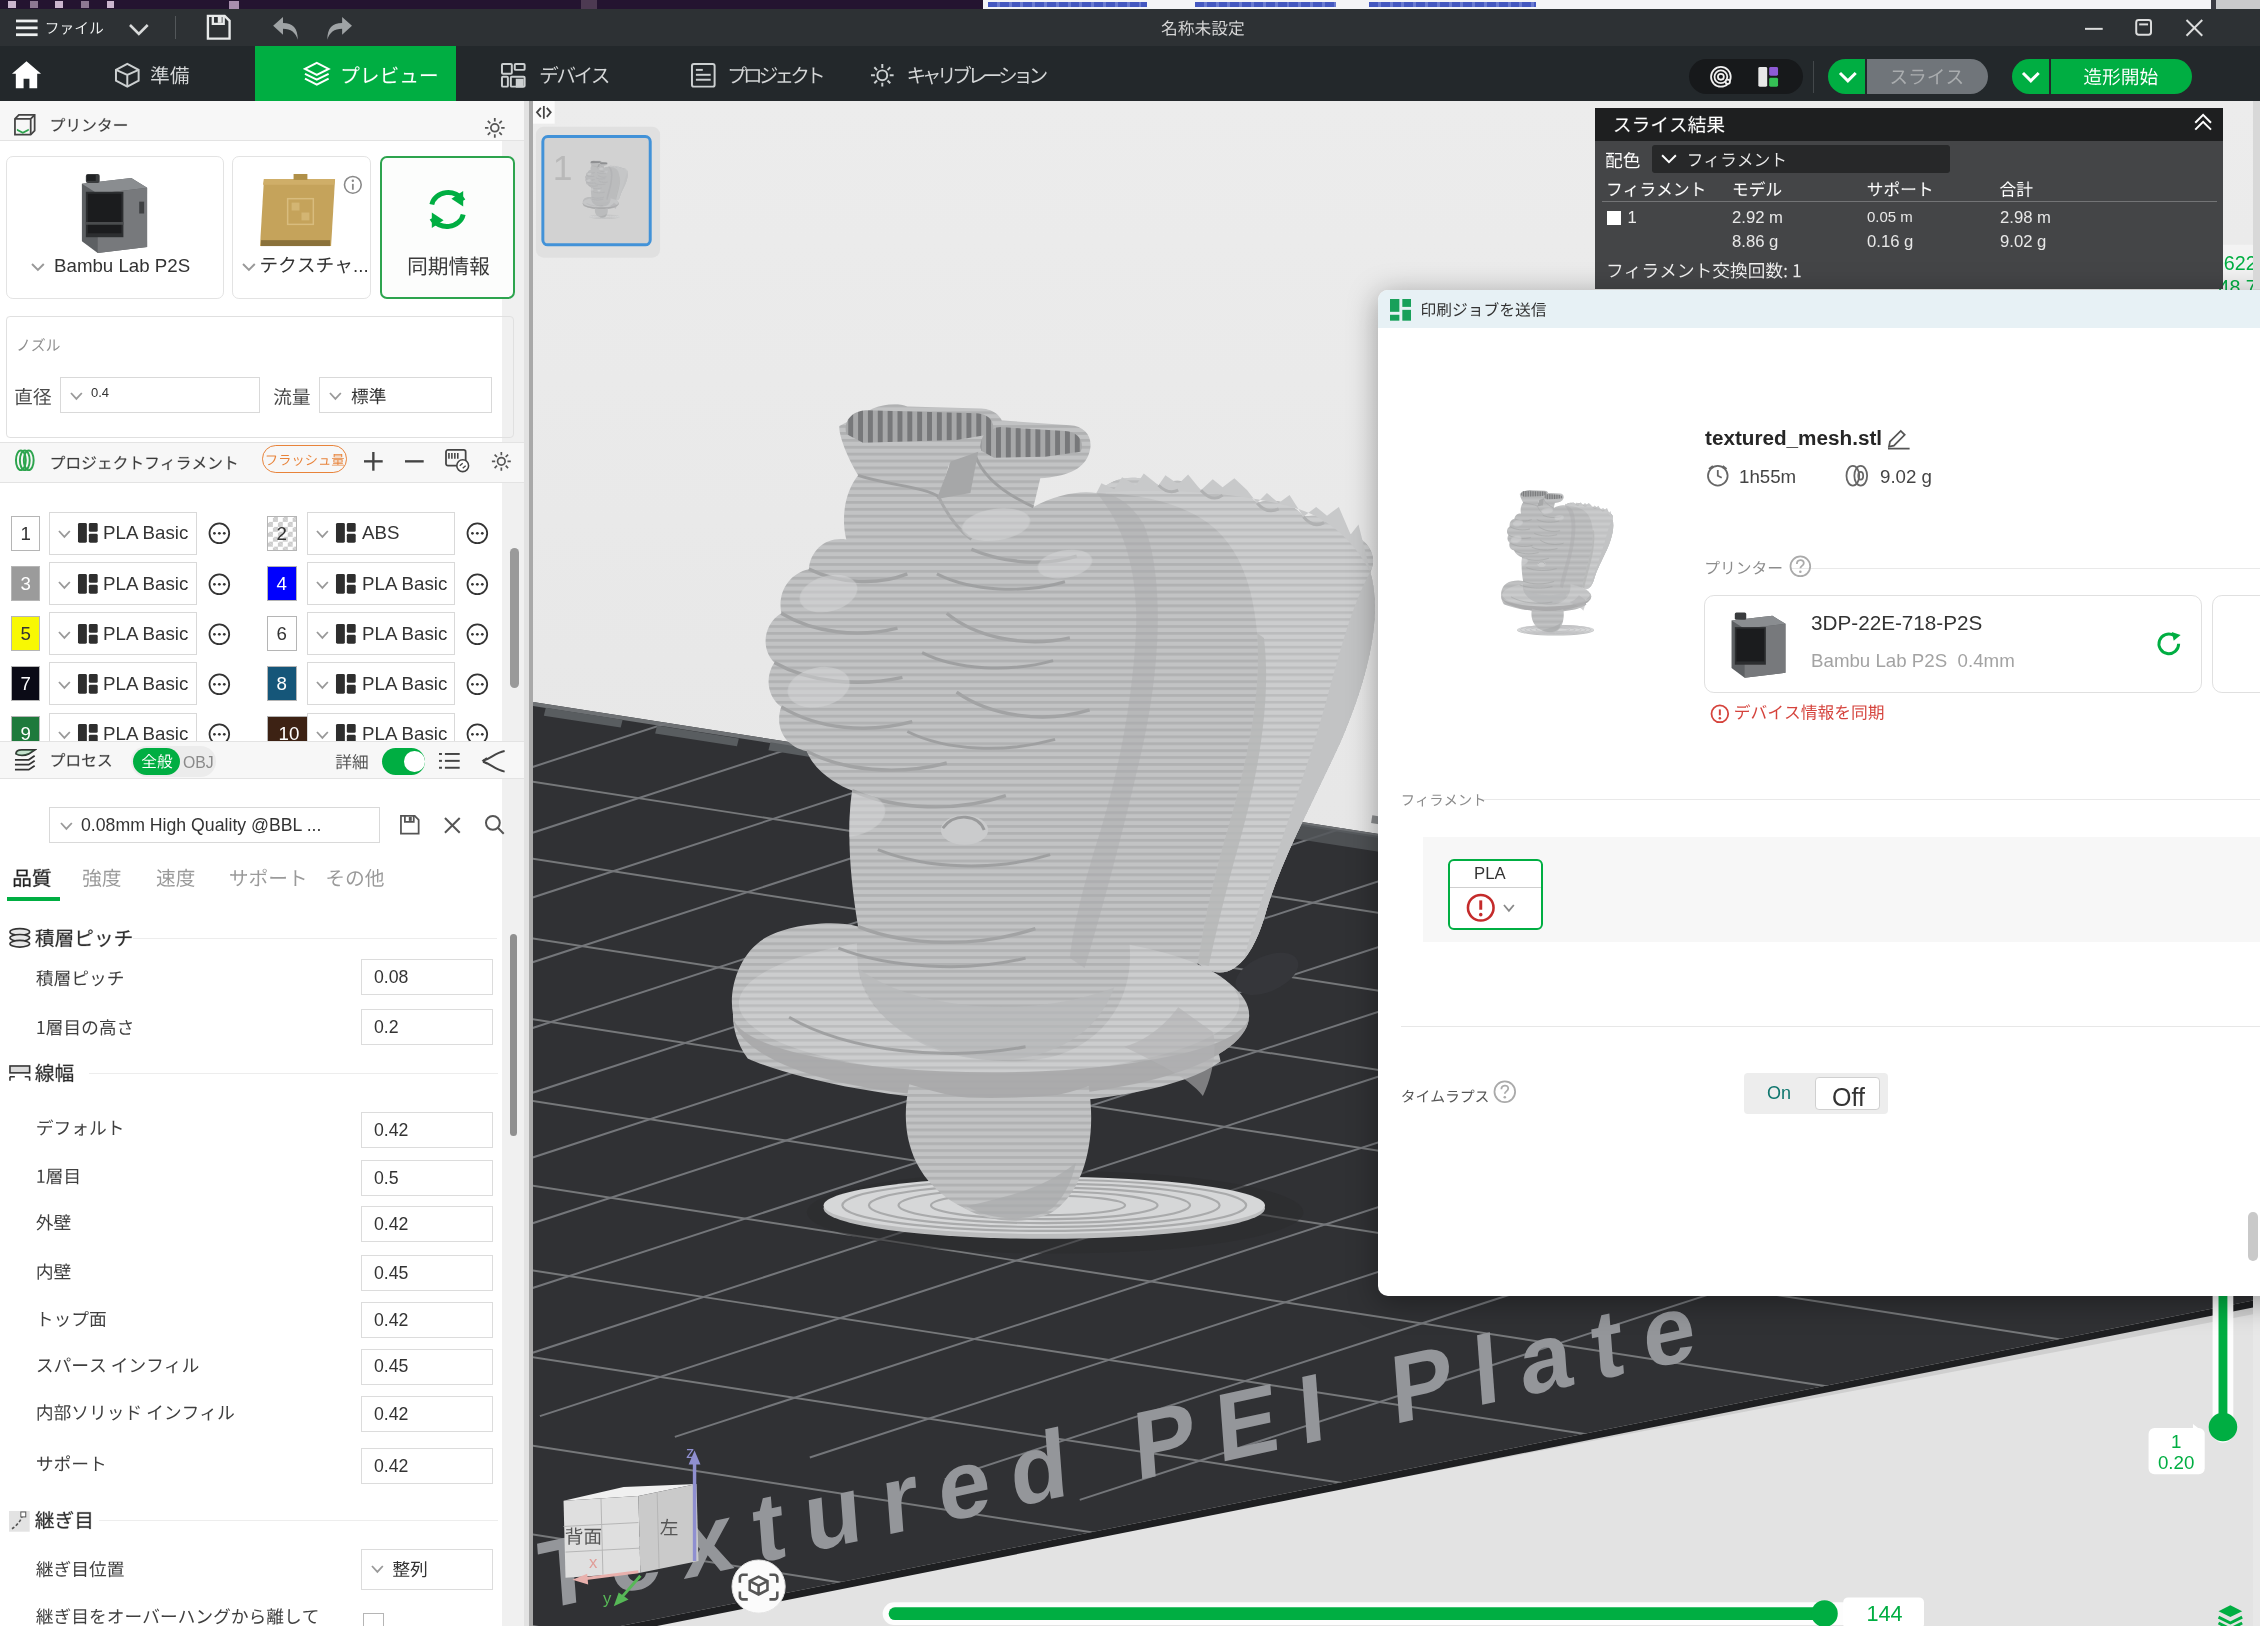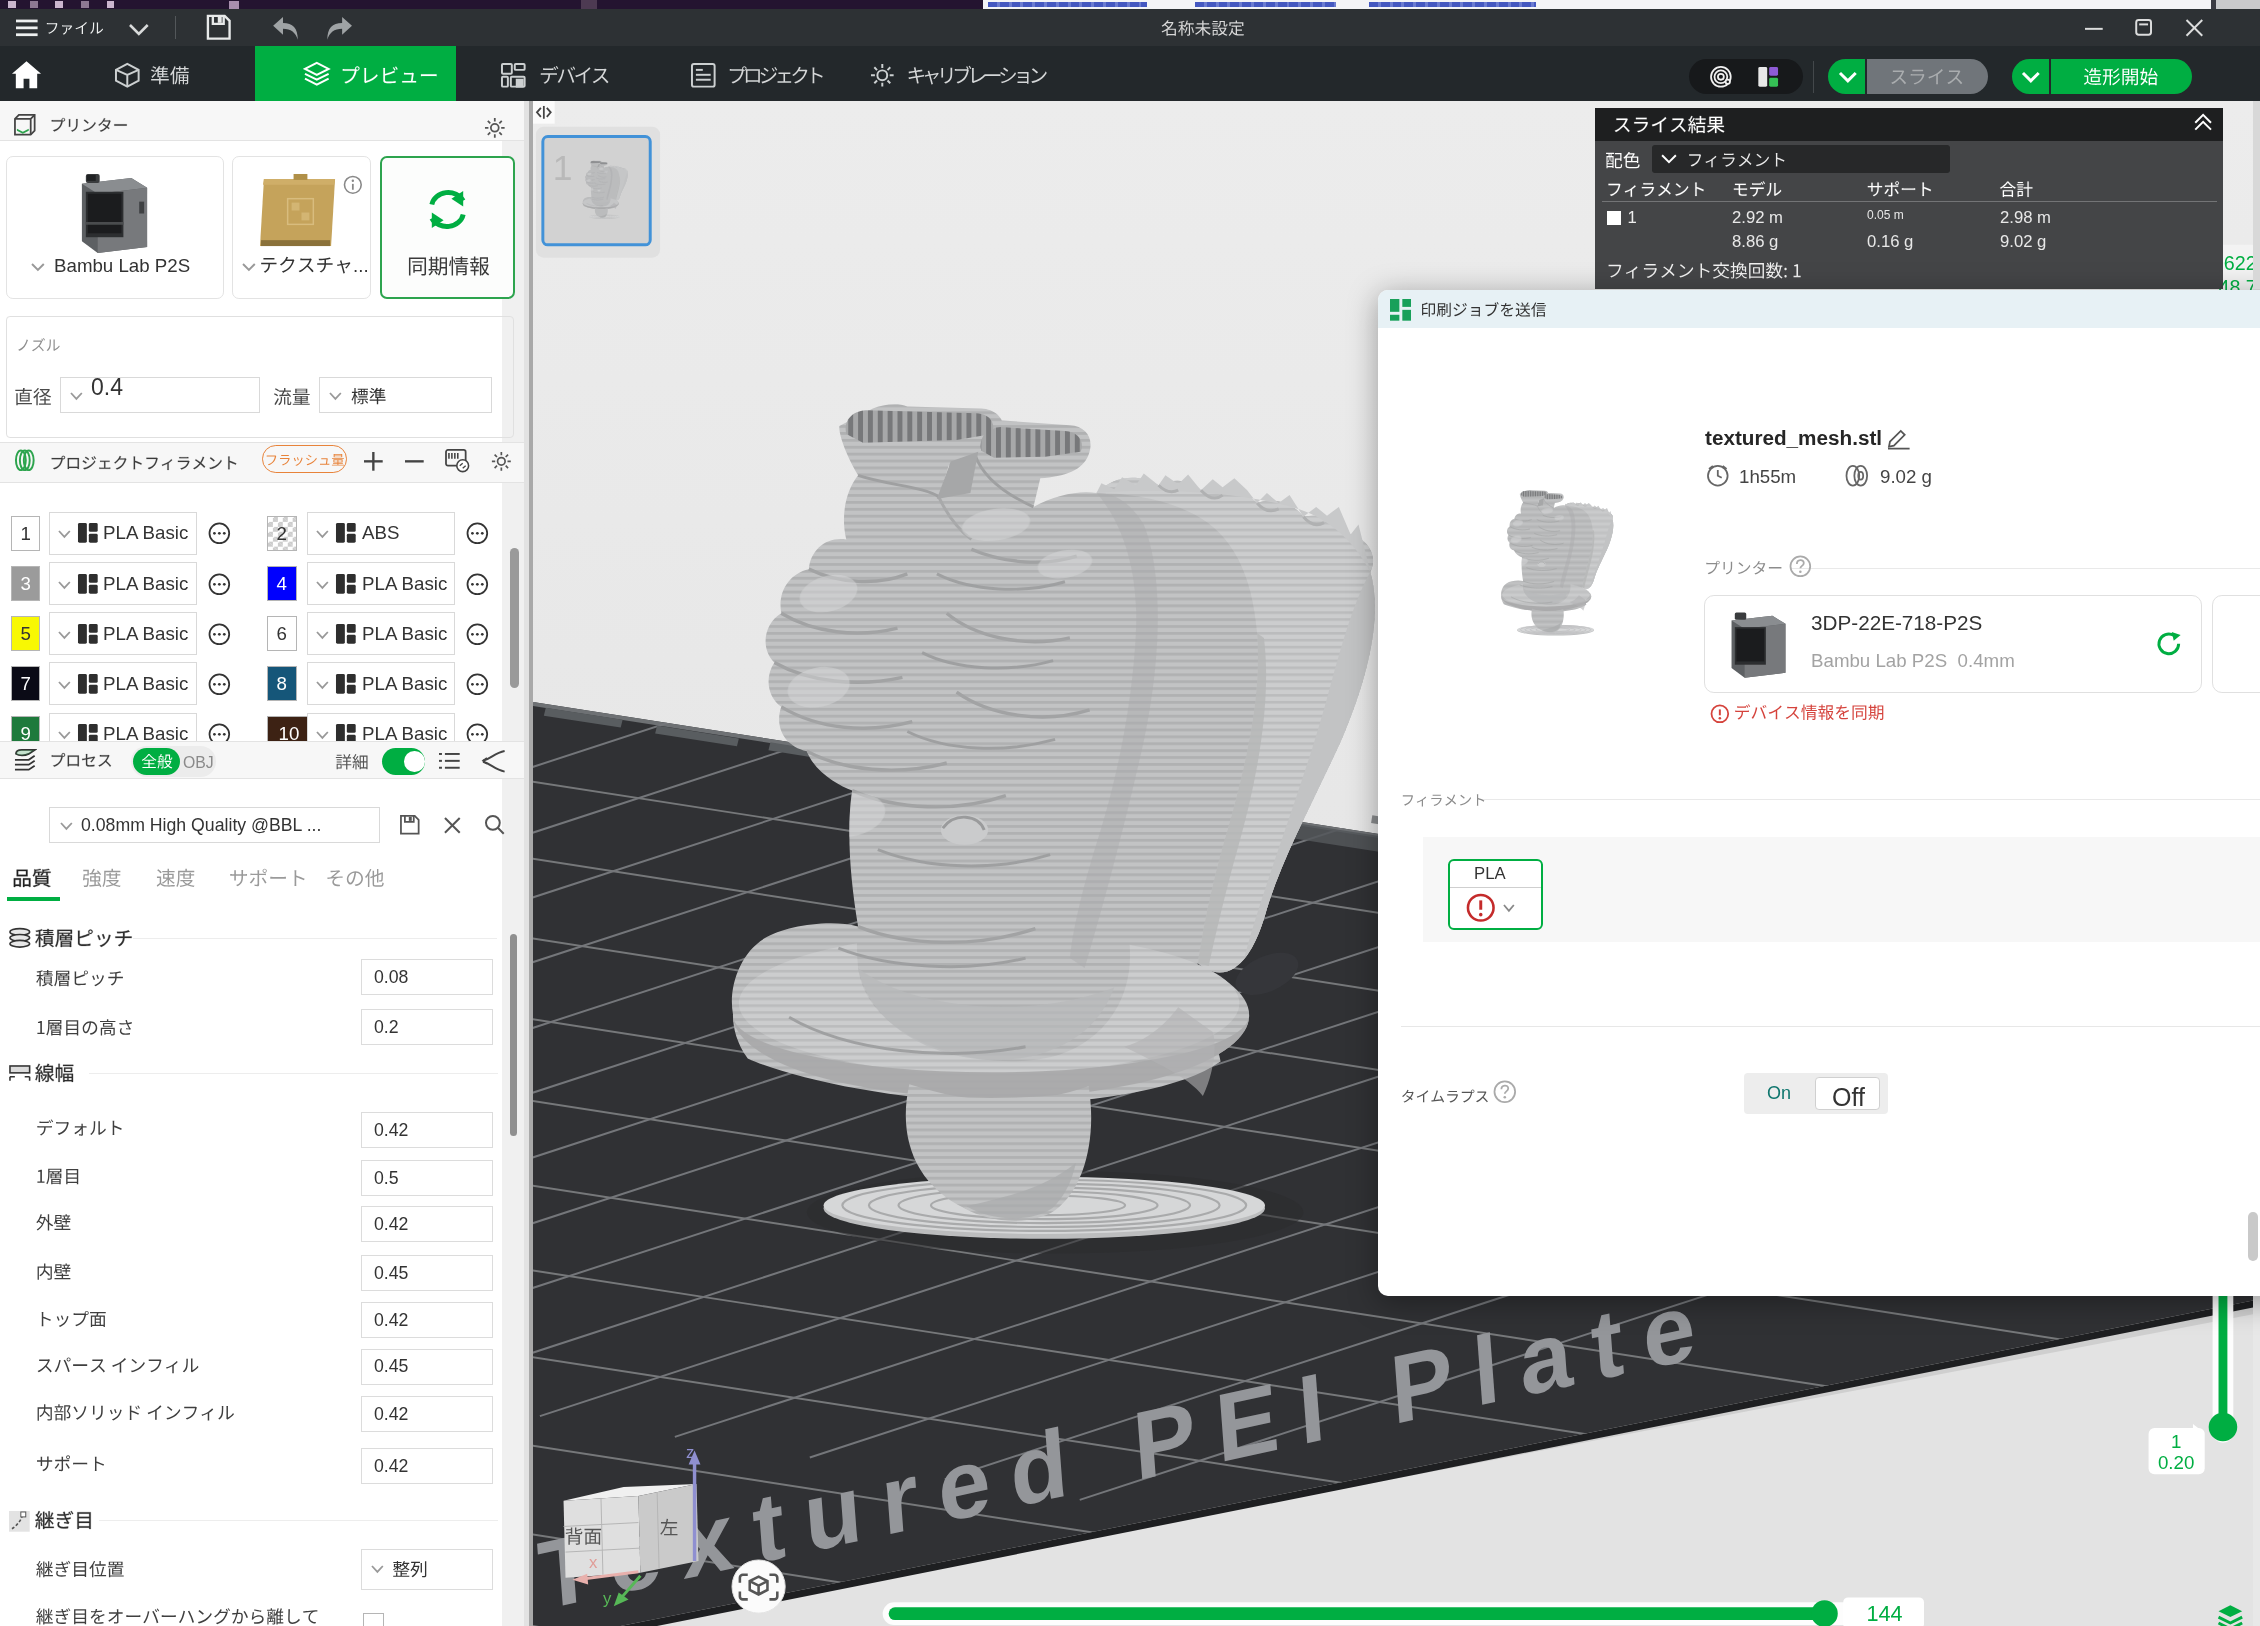--- a/index.html
+++ b/index.html
@@ -605,21 +605,21 @@
         <path d="M42 30 A17 15 0 0 1 10 34"></path>
 </g>
 <polygon points="42,6 42,22 30,14" fill="#00AE42"></polygon>
 <polygon points="10,44 10,28 22,36" fill="#00AE42"></polygon>
 </svg>
     <div class="abs" style="left:5.9px;top:316px;width:508px;height:122px;border:1px solid #e0e0e0;border-radius:3.9px"></div>
     <div class="abs" style="left:60px;top:377px;width:200px;height:36px;border:1px solid #d9d9d9;background:#fff"></div>
     <svg class="abs" style="left:69px;top:391px" width="14.8" height="9.9" viewBox="0 0 15 10">
       <polyline points="2,2 7.5,8 13,2" fill="none" stroke="#999" stroke-width="1.8"></polyline>
     </svg>
-    <div class="lt" style="left:91px;top:374px;font-size:23px;color:#333">0.4</div>
+    <div class="lt" style="left:91px;top:385px;font-size:13px;color:#333">0.4</div>
     <div class="abs" style="left:319px;top:377px;width:173px;height:36px;border:1px solid #d9d9d9;background:#fff"></div>
     <svg class="abs" style="left:328px;top:391px" width="14.8" height="9.9" viewBox="0 0 15 10">
       <polyline points="2,2 7.5,8 13,2" fill="none" stroke="#999" stroke-width="1.8"></polyline>
     </svg>
     <div class="abs" style="left:0;top:442px;width:524px;height:41px;background:#f7f7f7;border-top:1px solid #e3e3e3;border-bottom:1px solid #e3e3e3"></div>
     <svg class="abs" style="left:12.8px;top:448px" width="23.6" height="24.6" viewBox="0 0 24 25">
 <g fill="none" stroke="#2da44e" stroke-width="2">
         <ellipse cx="8" cy="12.5" rx="5" ry="10"></ellipse>
         <ellipse cx="12" cy="12.5" rx="5" ry="10"></ellipse>
         <ellipse cx="16" cy="12.5" rx="5" ry="10"></ellipse>
@@ -925,21 +925,21 @@
     <div class="abs" style="left:363px;top:1613px;width:20.7px;height:13.8px;border:1px solid #b5b5b5;background:#fff"></div>
     <div class="abs" style="left:1595px;top:108px;width:628px;height:181px;overflow:hidden">
       <div class="abs" style="left:0;top:0;width:628px;height:32.5px;background:#1e1f20"></div>
       <div class="abs" style="left:0;top:32.5px;width:628px;height:149px;background:rgba(62,63,65,0.97)"></div>
       <div class="abs" style="left:57px;top:37px;width:298px;height:27.6px;background:#272829;border-radius:3px"></div>
       <div class="abs" style="left:6.9px;top:93px;width:615px;height:1px;background:#737476"></div>
       <div class="abs" style="left:11.8px;top:103px;width:13.8px;height:13.8px;background:#fff"></div>
       <div class="lt" style="left:32.5px;top:100px;font-size:16.7px;color:#eee">1</div>
       <div class="lt" style="left:137px;top:100px;font-size:16.7px;color:#e8e8e8">2.92 m</div>
       <div class="lt" style="left:137px;top:124px;font-size:16.7px;color:#e8e8e8">8.86 g</div>
-      <div class="lt" style="left:272px;top:100px;font-size:12px;color:#e8e8e8">0.05 m</div>
+      <div class="lt" style="left:272px;top:100px;font-size:15px;color:#e8e8e8">0.05 m</div>
       <div class="lt" style="left:272px;top:124px;font-size:16.7px;color:#e8e8e8">0.16 g</div>
       <div class="lt" style="left:405px;top:100px;font-size:16.7px;color:#e8e8e8">2.98 m</div>
       <div class="lt" style="left:405px;top:124px;font-size:16.7px;color:#e8e8e8">9.02 g</div>
       <svg class="abs" style="left:0;top:0" width="628" height="181" viewBox="0 0 638 184">
         <g fill="none" stroke="#fff" stroke-width="2">
           <polyline points="610,22 618,14 626,22"></polyline>
           <polyline points="610,15 618,7 626,15"></polyline>
           <polyline points="68,48 75,55 82,48"></polyline>
         </g>
         <g transform="translate(18.0 24.0) scale(0.019000)" fill="#fff" stroke="#fff" stroke-width="10">

